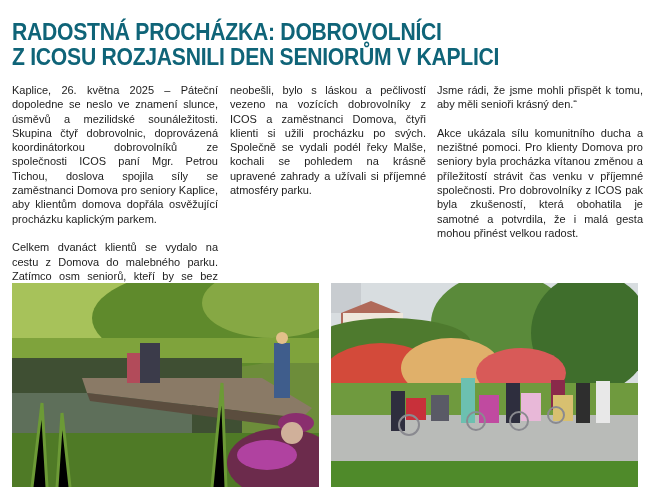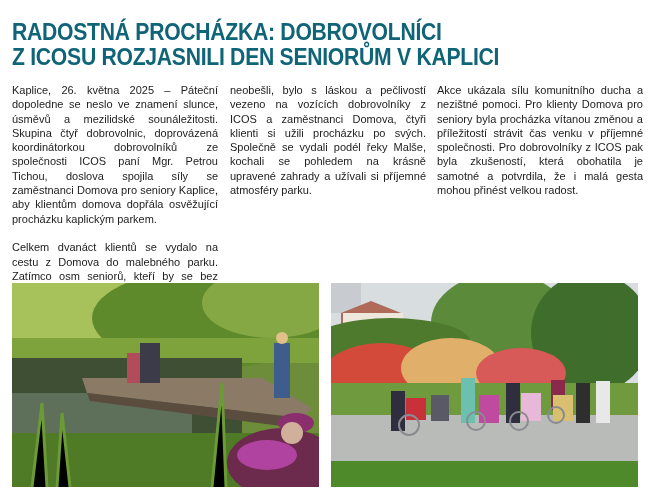--- a/index.html
+++ b/index.html
@@ -26,20 +26,21 @@
 <div class="col col1">
   <p>Kaplice, 26. května 2025 – Páteční dopoledne se neslo ve znamení slunce, úsměvů a mezilidské sounáležitosti. Skupina čtyř dobrovolnic, doprovázená koordinátorkou dobrovolníků ze společnosti ICOS paní Mgr. Petrou Tichou, doslova spojila síly se zaměstnanci Domova pro seniory Kaplice, aby klientům domova dopřála osvěžující procházku kaplickým parkem.</p>
   <p>Celkem dvanáct klientů se vydalo na cestu z Domova do malebného parku. Zatímco osm seniorů, kteří by se bez pomoci</p>
 </div>
 
 <div class="col col2">
   <p>neobešli, bylo s láskou a pečlivostí vezeno na vozících dobrovolníky z ICOS a zaměstnanci Domova, čtyři klienti si užili procházku po svých. Společně se vydali podél řeky Malše, kochali se pohledem na krásně upravené zahrady a užívali si příjemné atmosféry parku.</p>
 </div>
 
 <div class="col col3">
+  <p>Jsme rádi, že jsme mohli přispět k tomu, aby měli senioři krásný den.“</p>
   <p>Akce ukázala sílu komunitního ducha a nezištné pomoci. Pro klienty Domova pro seniory byla procházka vítanou změnou a příležitostí strávit čas venku v příjemné společnosti. Pro dobrovolníky z ICOS pak byla zkušeností, která obohatila je samotné a potvrdila, že i malá gesta mohou přinést velkou radost.</p>
 </div>
 
 <div class="photo photo-left" title="Seniors in wheelchairs on a wooden pier by a pond in the park, volunteer standing nearby, senior in purple hat in foreground">
   <svg viewBox="0 0 307 204" preserveAspectRatio="none">
     <rect width="307" height="204" fill="#6d8d3a"></rect>
     <rect width="307" height="60" fill="#8fae4a"></rect>
     <ellipse cx="60" cy="30" rx="90" ry="40" fill="#a7c25a"></ellipse>
     <ellipse cx="200" cy="35" rx="120" ry="50" fill="#5f8a2c"></ellipse>
     <ellipse cx="260" cy="20" rx="70" ry="35" fill="#86a844"></ellipse>

